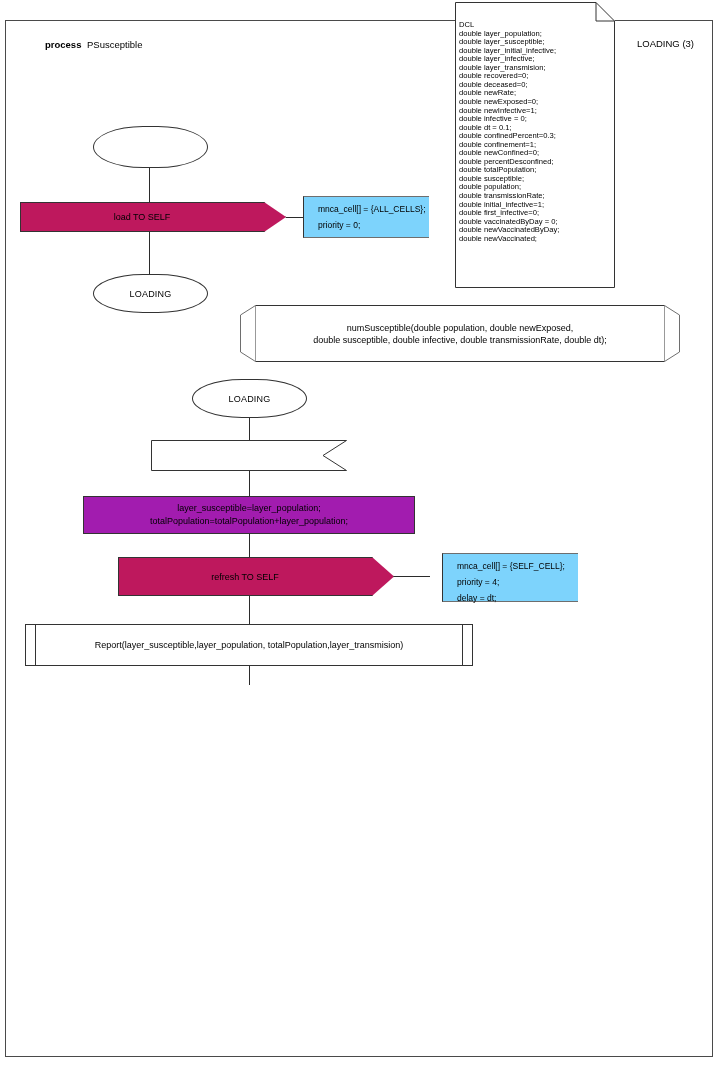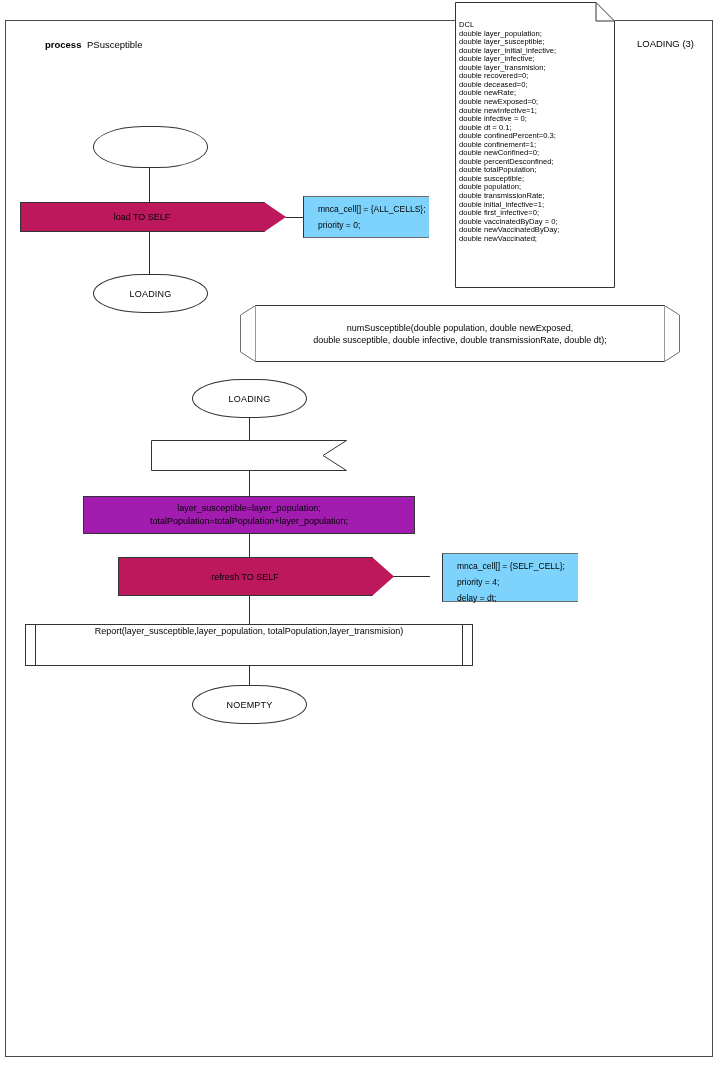--- a/index.html
+++ b/index.html
@@ -58,21 +58,21 @@
   .task{
     position:absolute;box-sizing:border-box;background:#a21caf;border:1px solid #333;
     display:flex;align-items:center;justify-content:center;text-align:center;
     font-size:9px;line-height:13px;white-space:pre-line;
   }
   .flap-svg{position:absolute;left:0;top:0;}
 
   
   .predef{
     position:absolute;box-sizing:border-box;background:#fff;border:1px solid #333;
-    display:flex;justify-content:center;text-align:center;
+    display:flex;align-items:center;justify-content:center;text-align:center;
     font-size:9px;line-height:13px;
   }
   .predef .bar{position:absolute;top:0;bottom:0;width:1px;background:#333;}
 
   
   .comment{
     position:absolute;box-sizing:border-box;background:#7dd3fc;
     border-top:1px solid #6e6e6e;border-left:1px solid #333;border-bottom:1px solid #6e6e6e;
     font-size:8.5px;line-height:16px;white-space:pre-line;
     padding:4px 0 4px 14px;
@@ -197,17 +197,14 @@
   <div class="vline" style="left:249px;top:596px;height:28px;"></div>
 
   <div class="predef" style="left:25px;top:624px;width:448px;height:42px;">
     <div class="bar" style="left:9px;"></div>
     <div class="bar" style="right:9px;"></div>
     <span>Report(layer_susceptible,layer_population, totalPopulation,layer_transmision)</span>
   </div>
 
   <div class="vline" style="left:249px;top:666px;height:19px;"></div>
 
-  <div class="state" style="left:192px;top:685px;width:115px;height:39px;">
-    <span>NOEMPTY</span>
-  </div>
 
 </div>
 
 </body></html>

